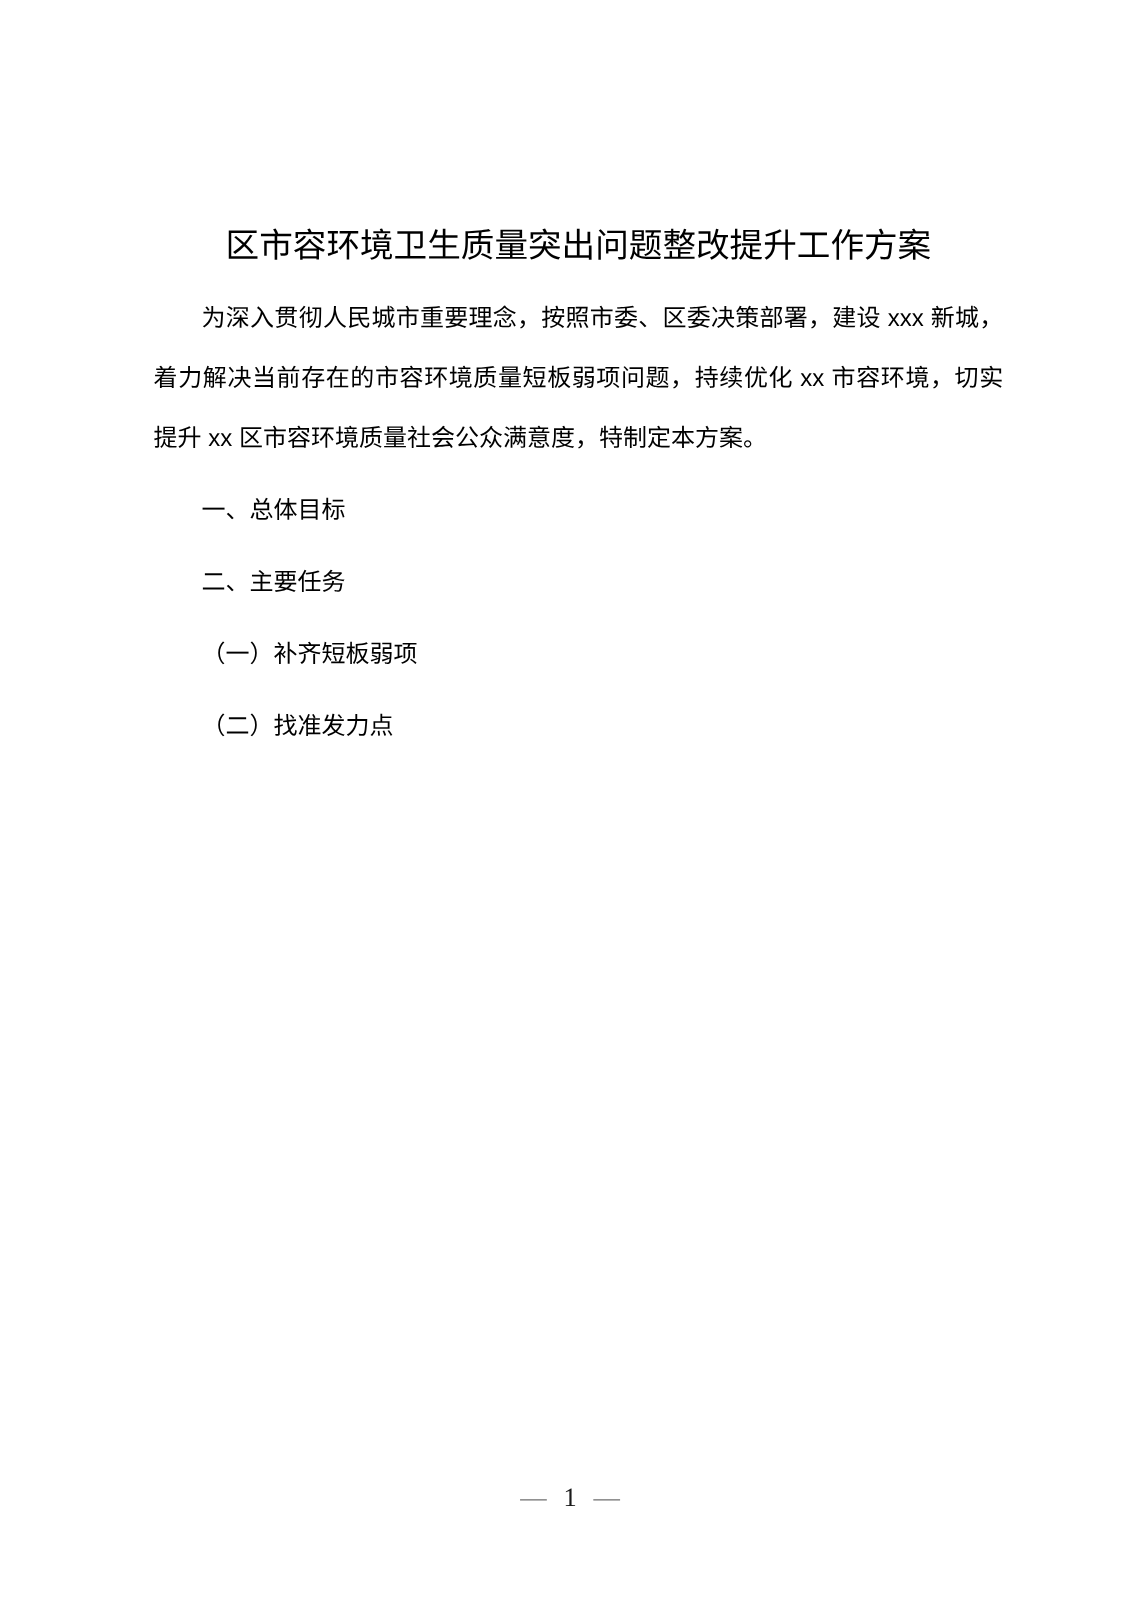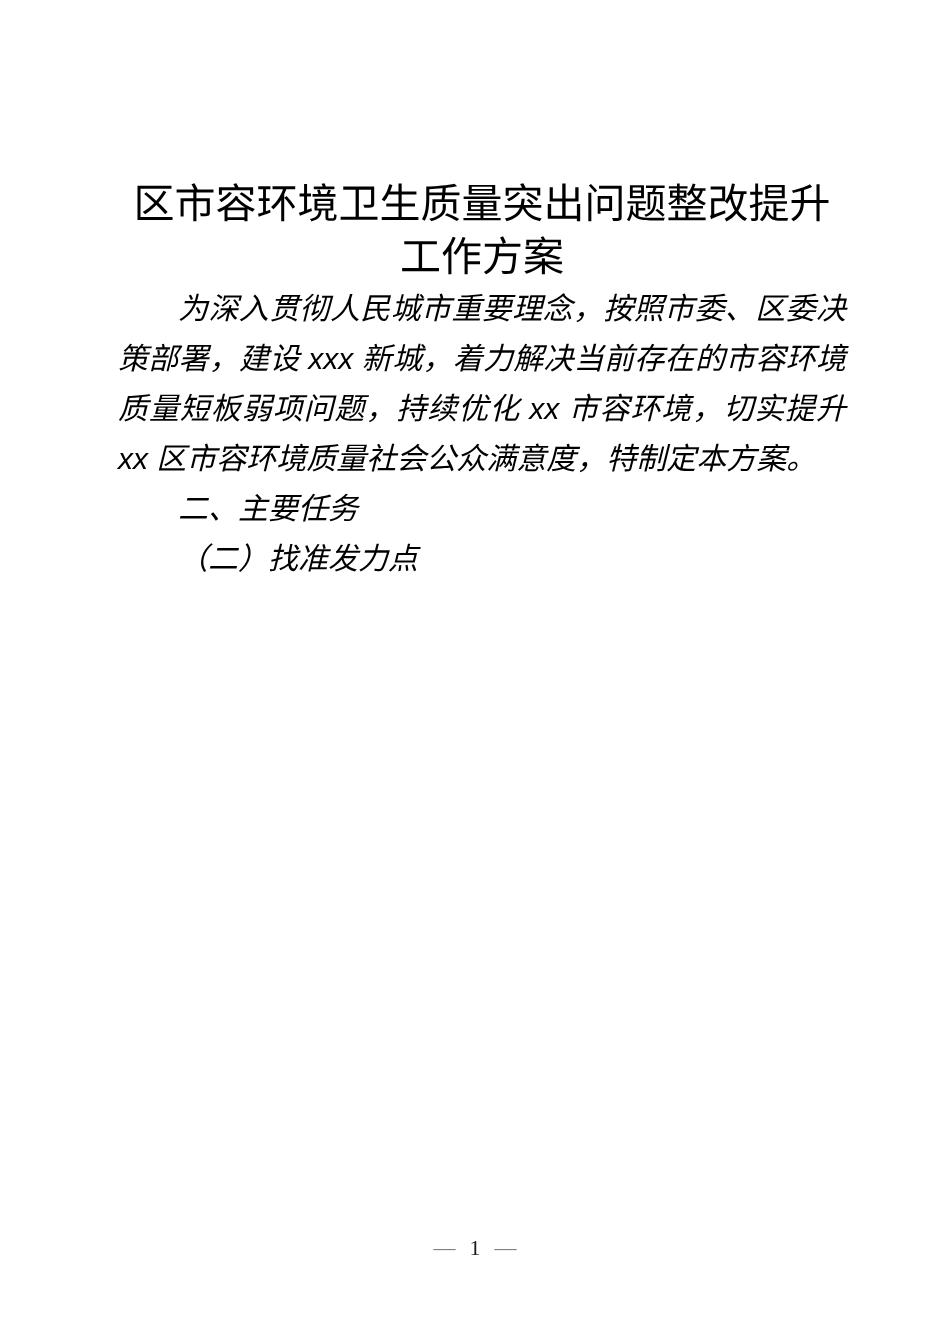--- a/index.html
+++ b/index.html
@@ -17,36 +17,35 @@
     overflow: hidden;
   }
   .doc {
     position: absolute;
     left: 118px;
     top: 178px;
     width: 728px;
   }
   .title {
     margin: 0;
-    font-size: 41px;
+    font-size: 28px;
     line-height: 53px;
     font-weight: 400;
     text-align: center;
     letter-spacing: 0;
   }
   .para {
-    margin: 0;
-    font-size: 30px;
+    margin: 10px;
+    font-size: 20px;
     line-height: 50px;
     font-weight: 400;
     text-align: justify;
     text-justify: inter-ideograph;
     text-indent: 2em;
     word-break: break-all;
-    font-style: italic;
   }
   .para.cut {
     
     text-align-last: justify;
   }
   .footer {
     position: absolute;
     left: 0;
     right: 0;
     top: 1234px;
@@ -65,24 +64,26 @@
 </style>
 </head>
 <body>
 
 <div class="page">
   <div class="doc">
     <h1 class="title">区市容环境卫生质量突出问题整改提升工作方案</h1>
 
     <p class="para">为深入贯彻人民城市重要理念，按照市委、区委决策部署，建设 xxx 新城，着力解决当前存在的市容环境质量短板弱项问题，持续优化 xx 市容环境，切实提升 xx 区市容环境质量社会公众满意度，特制定本方案。</p>
 
+    <p class="para">一、总体目标</p>
 
 
     <p class="para">二、主要任务</p>
 
+    <p class="para">（一）补齐短板弱项</p>
 
 
     <p class="para">（二）找准发力点</p>
 
   </div>
 
   <div class="footer">
     <span class="dash">—</span><span class="num">1</span><span class="dash">—</span>
   </div>
 </div>

